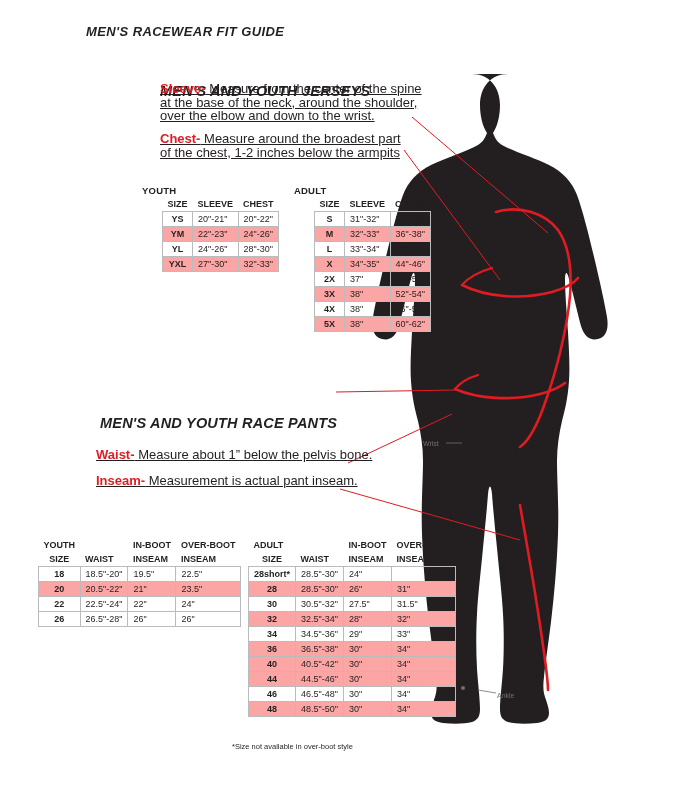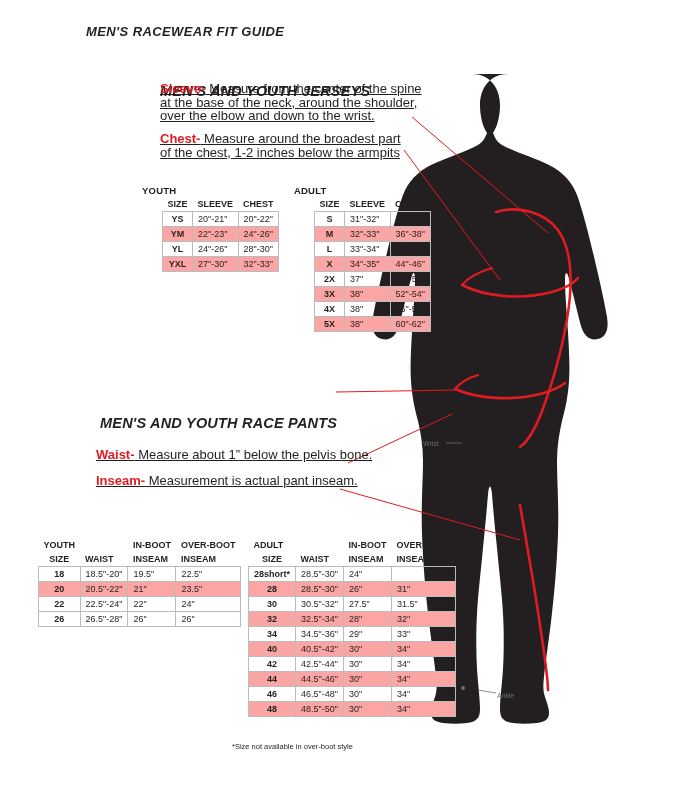--- a/index.html
+++ b/index.html
@@ -408,31 +408,31 @@
         <td>28"</td>
         <td>32"</td>
       </tr>
       <tr>
         <td class="sz">34</td>
         <td>34.5"-36"</td>
         <td>29"</td>
         <td>33"</td>
       </tr>
       <tr class="alt">
+        <td class="sz">36</td>
+        <td>36.5"-38"</td>
+        <td>30"</td>
+        <td>34"</td>
+      </tr>
+      <tr class="alt">
         <td class="sz">40</td>
         <td>40.5"-42"</td>
         <td>30"</td>
         <td>34"</td>
       </tr>
-      <tr>
-        <td class="sz">42</td>
-        <td>42.5"-44"</td>
-        <td>30"</td>
-        <td>34"</td>
-      </tr>
       <tr class="alt">
         <td class="sz">44</td>
         <td>44.5"-46"</td>
         <td>30"</td>
         <td>34"</td>
       </tr>
       <tr>
         <td class="sz">46</td>
         <td>46.5"-48"</td>
         <td>30"</td>

